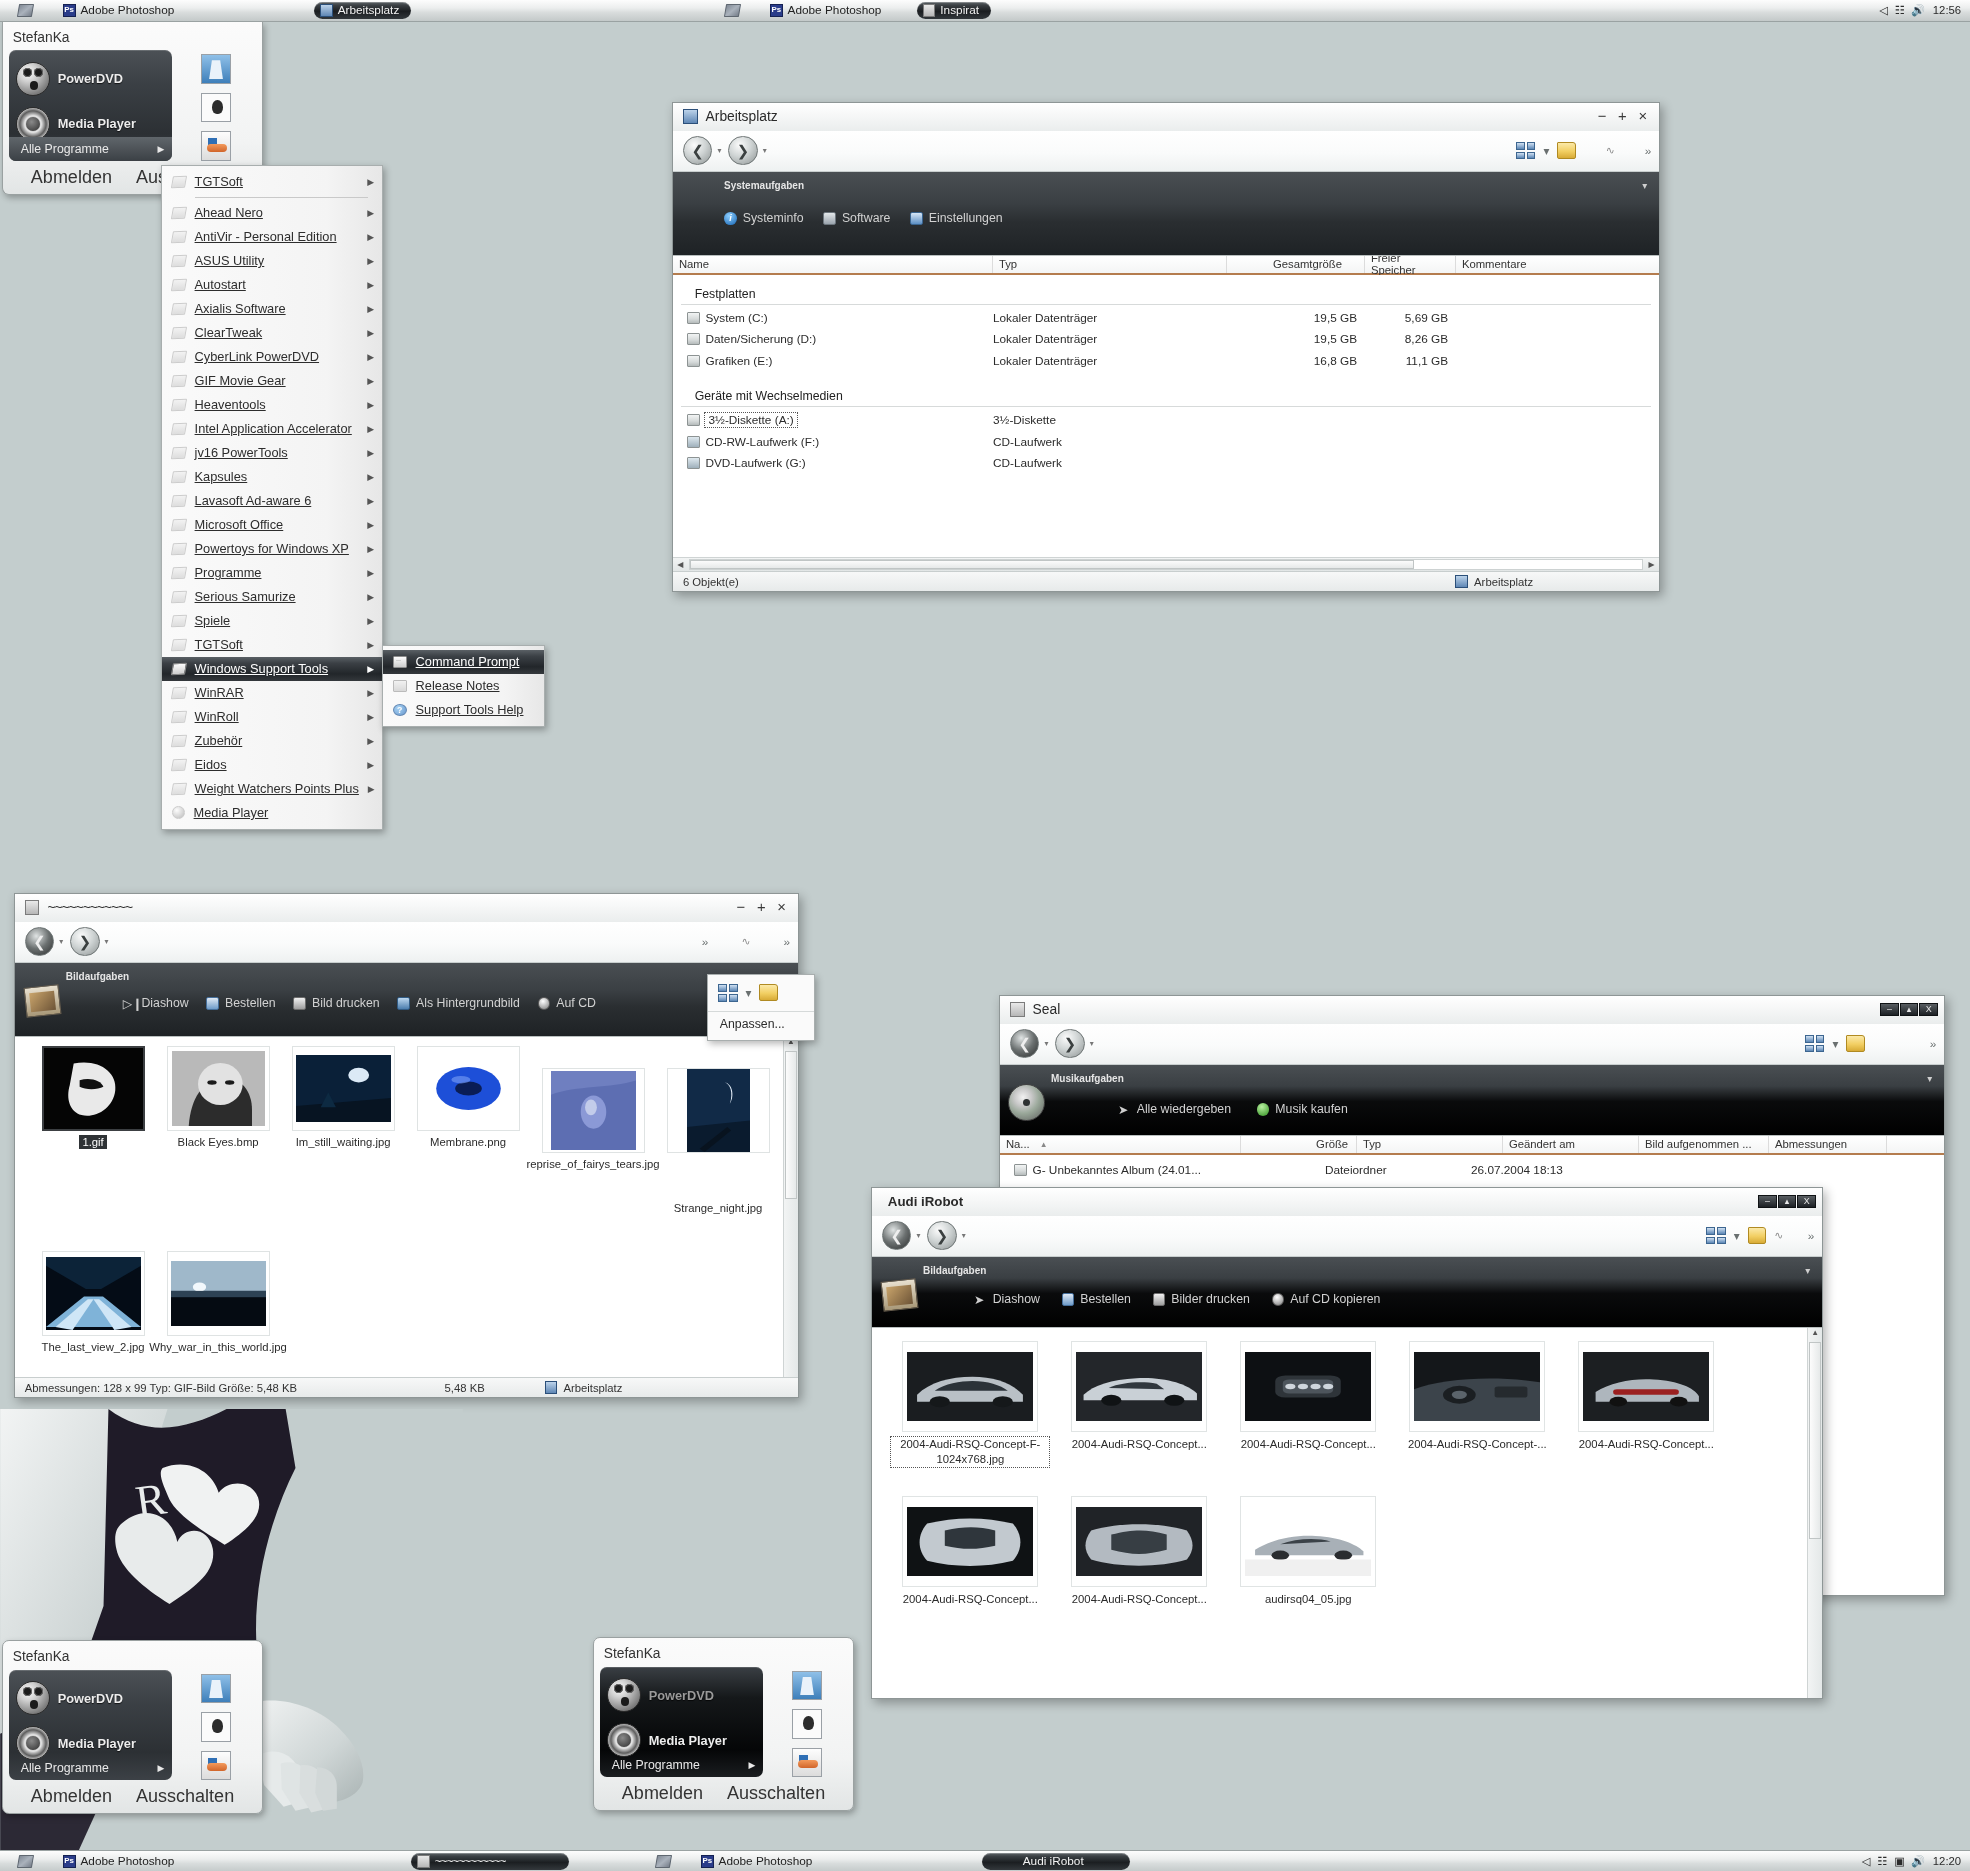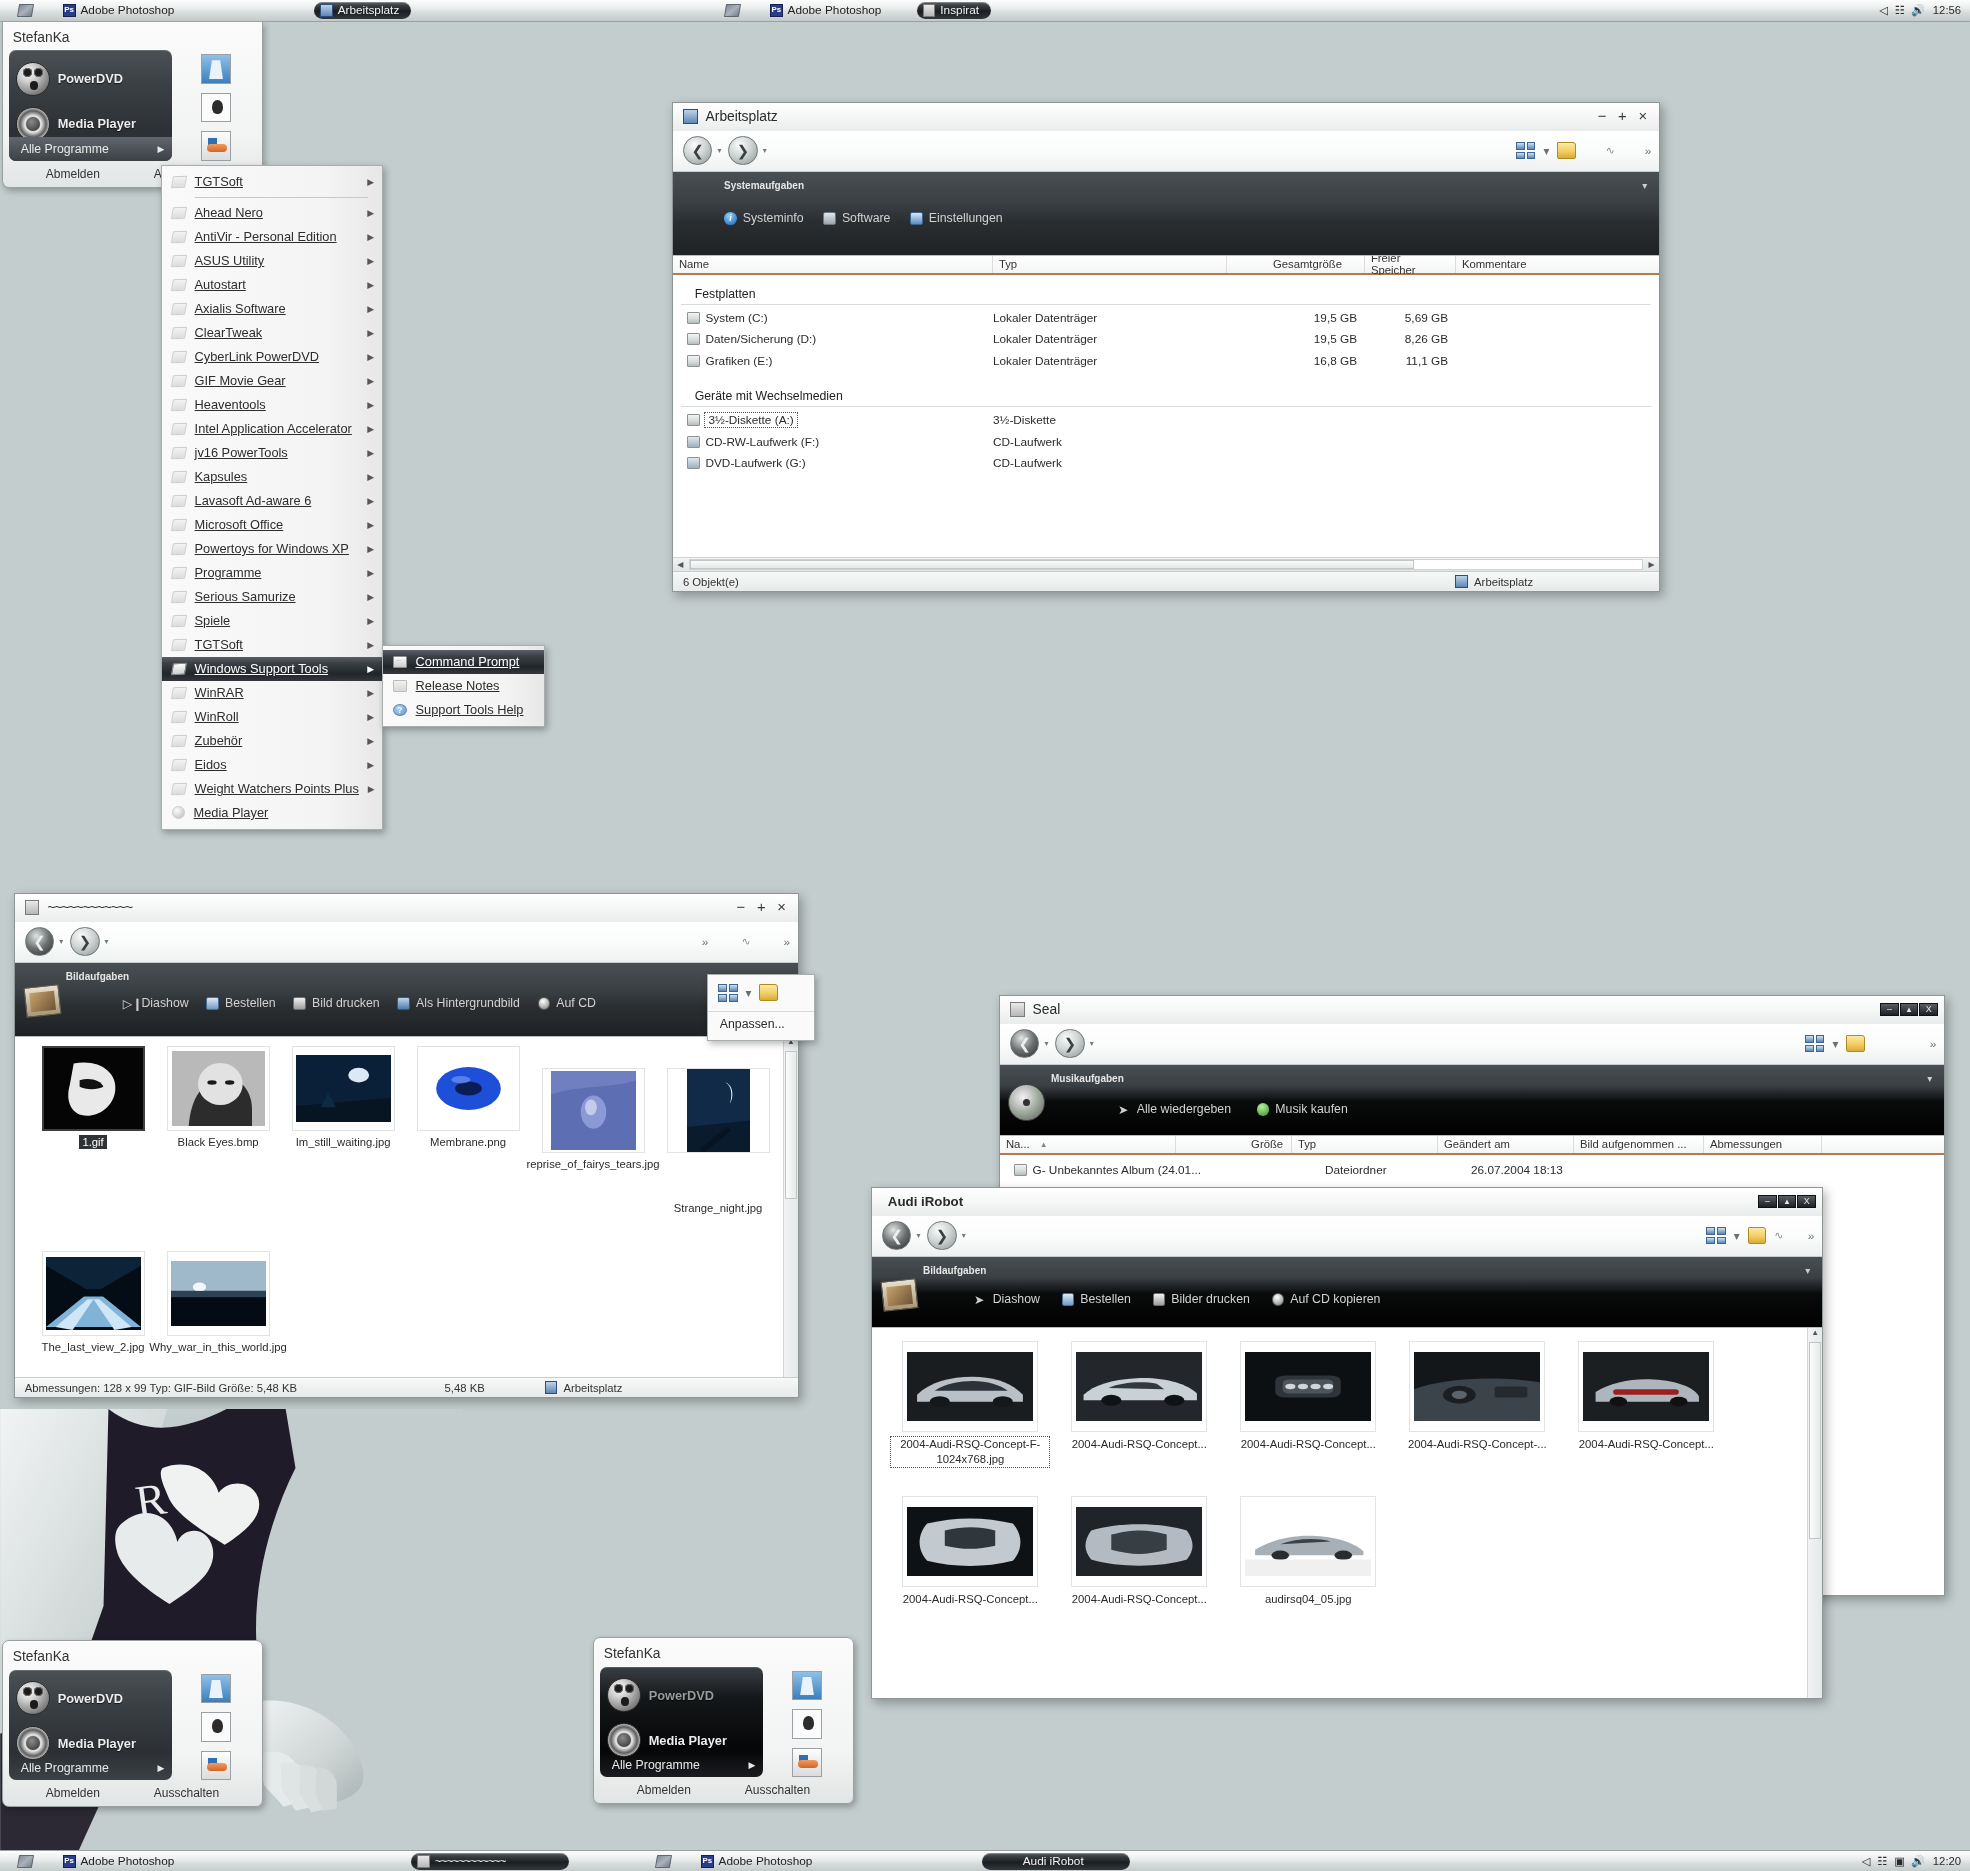--- a/index.html
+++ b/index.html
@@ -107,21 +107,21 @@
   .sm-micon { width:29.6px;height:29.6px; border:1px solid #9aa0a6; background:linear-gradient(#f4f7fa,#c9d6e2); position:relative;}
   .sm-micon.mac { background:linear-gradient(#8fc0e8,#3e7fba); }
   .sm-micon.mac:after{content:"";position:absolute;left:6.9px;top:4.9px;width:13.8px;height:18.7px;background:#eaf2fa;clip-path:polygon(20% 0,80% 0,100% 100%,0 100%);}
   .sm-micon.appl { background:#fbfbfb; }
   .sm-micon.appl:after{content:"";position:absolute;left:9.9px;top:5.9px;width:10.8px;height:13.8px;border-radius:50% 50% 45% 45%;background:#2c2c2c;}
   .sm-micon.paint { background:linear-gradient(#fdfdfd,#dcdcdc); }
   .sm-micon.paint:after{content:"";position:absolute;left:4.9px;top:11.8px;width:19.7px;height:7.9px;border-radius:3.9px;background:linear-gradient(#f39a5c,#d1652a);}
   .sm-micon.paint:before{content:"";position:absolute;left:5.9px;top:5.9px;width:8.9px;height:8.9px;background:#2f6fb5;}
   .sm-footer {
     display:flex; justify-content:space-around; padding:5.9px 9.9px 3px 9.9px;
-    font-size:12px; color:#333;
+    font-size:18px; color:#333;
   }
 
   
   .flyout {
     position:absolute;
     background: linear-gradient(to right,#fafafa 0%,#f4f4f4 75%,#e7e7e7 100%);
     border:1px solid #a8aeae;
     box-shadow: 2px 3px 6.9px rgba(0,0,0,.3);
     padding:3.9px 0;
     z-index:45;
@@ -897,21 +897,21 @@
         <span class="tp-bullet b-play">➤</span>
         <span>Alle wiedergeben</span>
       </span>
       <span class="tp-link">
         <span class="tp-bullet b-shop"></span>
         <span>Musik kaufen</span>
       </span>
     </div>
   </div>
   <div class="colhdr">
-    <div style="width:176px">
+    <div style="width:241px">
       <span>Na...</span>
       <span style="margin-left:9.9px;font-size:7.9px;color:#888">▲</span>
     </div>
     <div style="width:116px;justify-content:flex-end;padding-right:7.9px">Größe</div>
     <div style="width:146px">Typ</div>
     <div style="width:136px">Geändert am</div>
     <div style="width:130px">Bild aufgenommen ...</div>
     <div style="width:118px">Abmessungen</div>
     <div style="flex:1;border-right:none"></div>
   </div>

